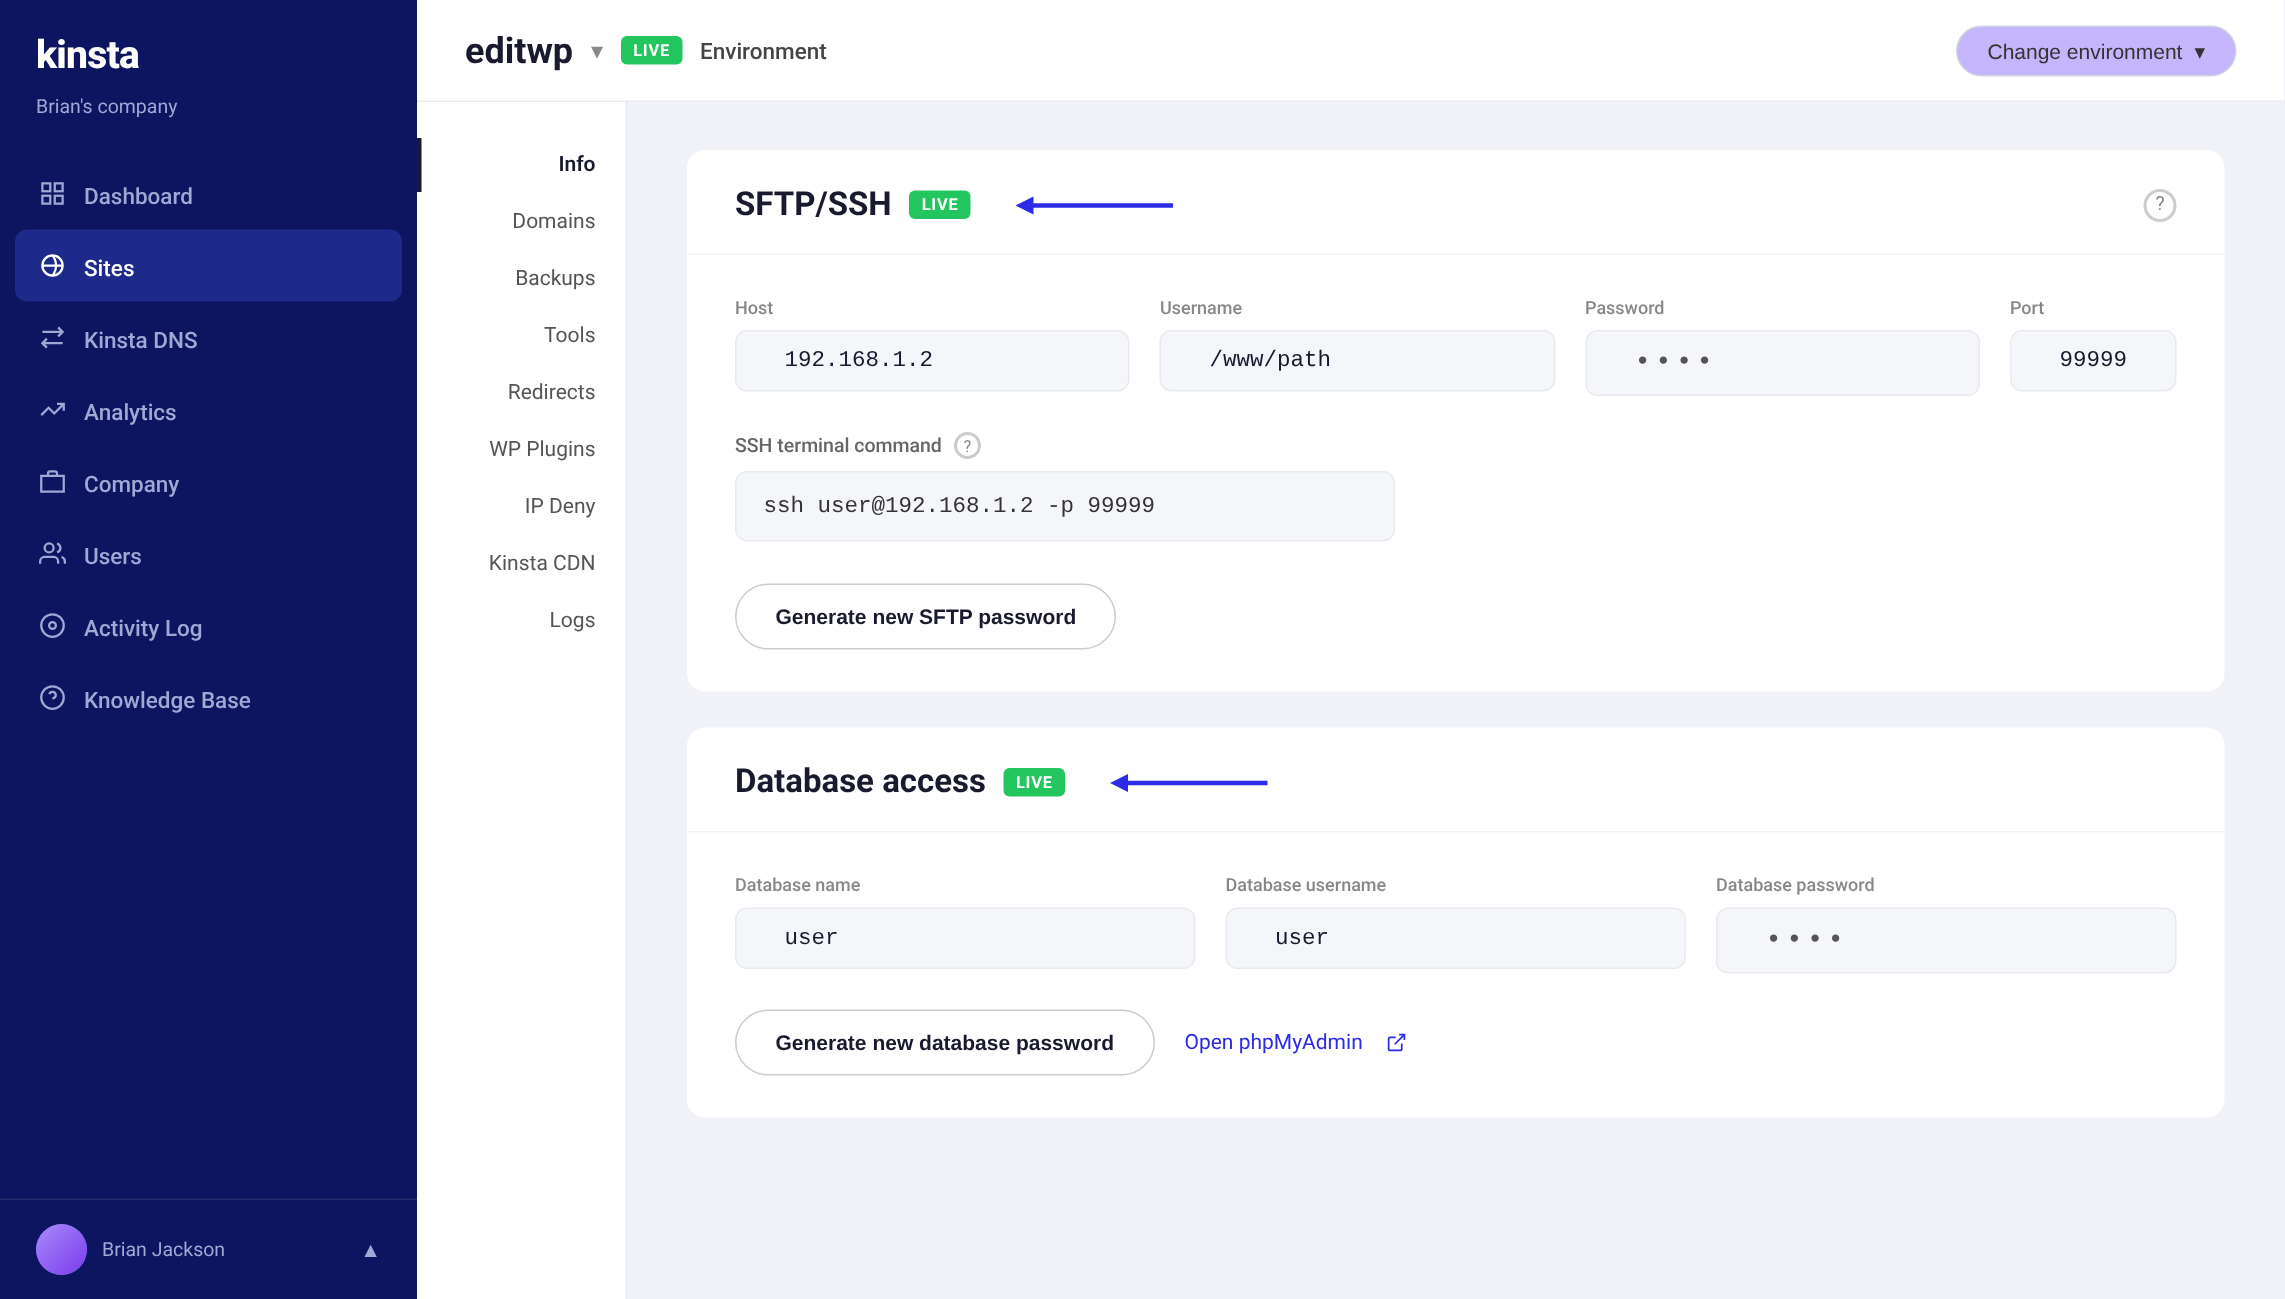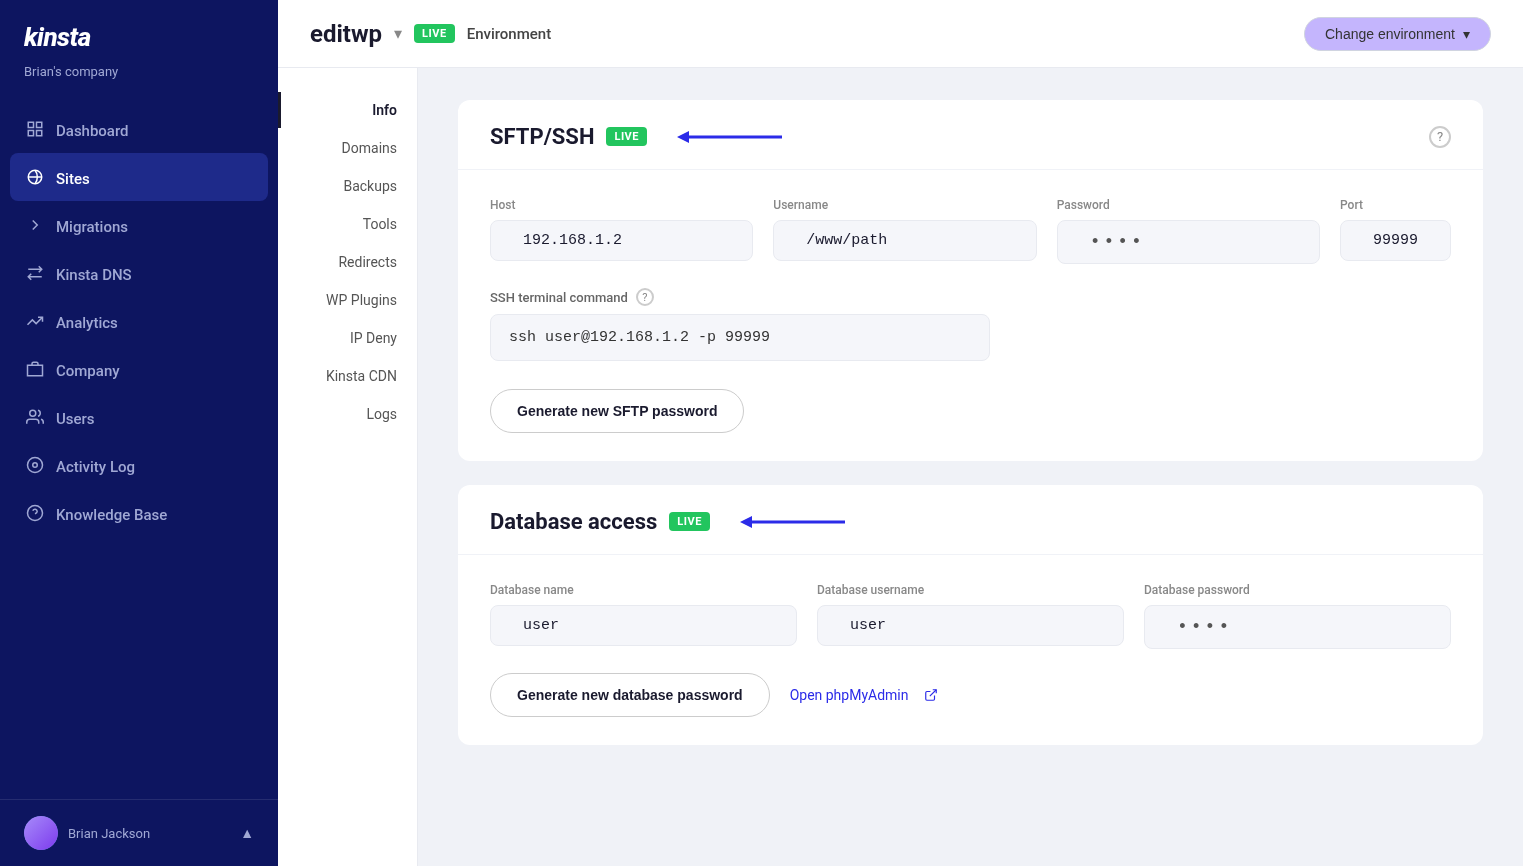--- a/index.html
+++ b/index.html
@@ -10,21 +10,20 @@
       width: 278px;
       background: #0d1560;
       color: white;
       display: flex;
       flex-direction: column;
       flex-shrink: 0;
       height: 100%;
     }
     .sidebar-logo {
       padding: 22px 24px 8px 24px;
-      font-style: italic;
     }
     .sidebar-logo-text {
       font-size: 26px;
       font-weight: 800;
       color: white;
       letter-spacing: -0.5px;
       text-transform: lowercase;
     }
     .sidebar-company {
       font-size: 13px;
@@ -283,21 +282,21 @@
       font-weight: 500;
     }
     .ssh-command-field {
       background: #f5f6fa;
       border: 1px solid #e8eaf0;
       border-radius: 8px;
       padding: 14px 18px;
       font-size: 15px;
       color: #333;
       font-family: 'Courier New', monospace;
-      width: 500px;
+      width: 440px;
       margin-bottom: 28px;
     }
 
     .gen-btn {
       border: 1.5px solid #ccc;
       background: white;
       border-radius: 25px;
       padding: 13px 26px;
       font-size: 14px;
       font-weight: 600;
@@ -355,28 +354,20 @@
     <div class="sidebar-item active">
       <span class="icon">
         <svg width="18" height="18" viewBox="0 0 24 24" fill="none" stroke="currentColor" stroke-width="2">
             <circle cx="12" cy="12" r="9"></circle>
             <path d="M12 3a14.5 14.5 0 0 1 0 18M3 12h18"></path>
           </svg>
       </span>
       <span>Sites</span>
     </div>
 
-    <div class="sidebar-item">
-      <span class="icon">
-        <svg width="18" height="18" viewBox="0 0 24 24" fill="none" stroke="currentColor" stroke-width="2">
-            <polyline points="9 18 15 12 9 6"></polyline>
-          </svg>
-      </span>
-      <span>Migrations</span>
-    </div>
 
     <div class="sidebar-item">
       <span class="icon">
         <svg width="18" height="18" viewBox="0 0 24 24" fill="none" stroke="currentColor" stroke-width="2">
             <path d="M17 3l4 4-4 4M7 21l-4-4 4-4M21 7H3M3 17h18"></path>
           </svg>
       </span>
       <span>Kinsta DNS</span>
     </div>
 

